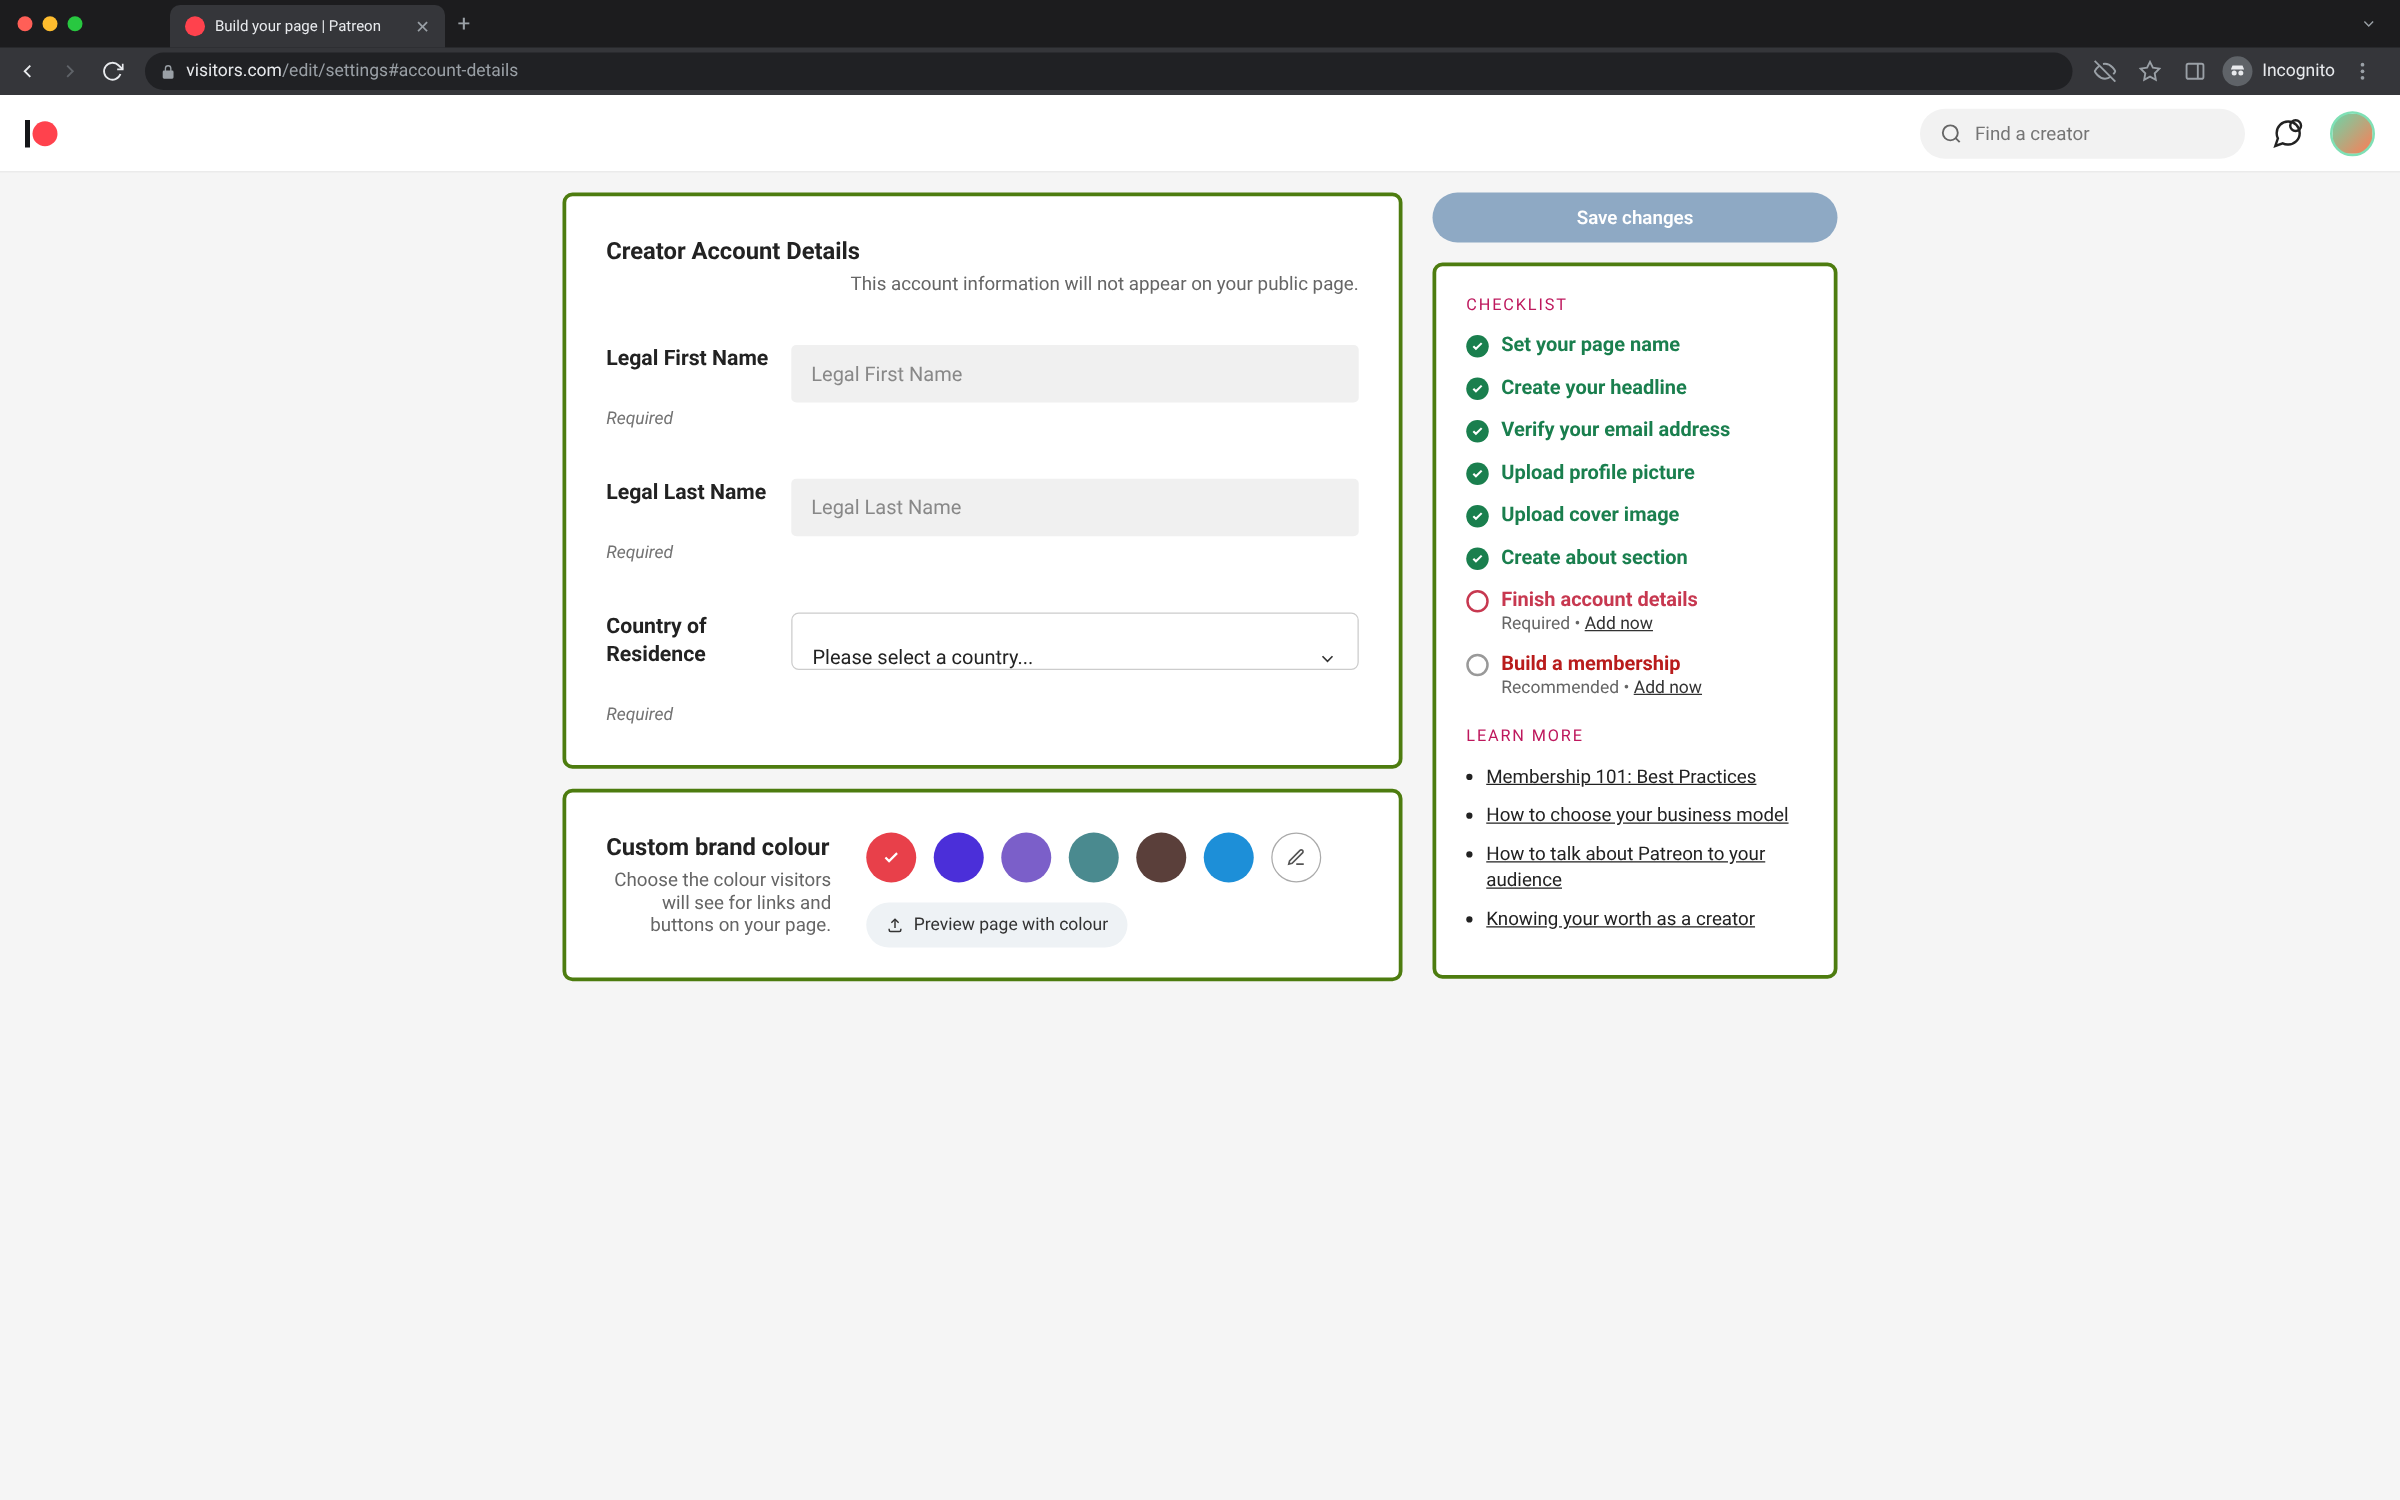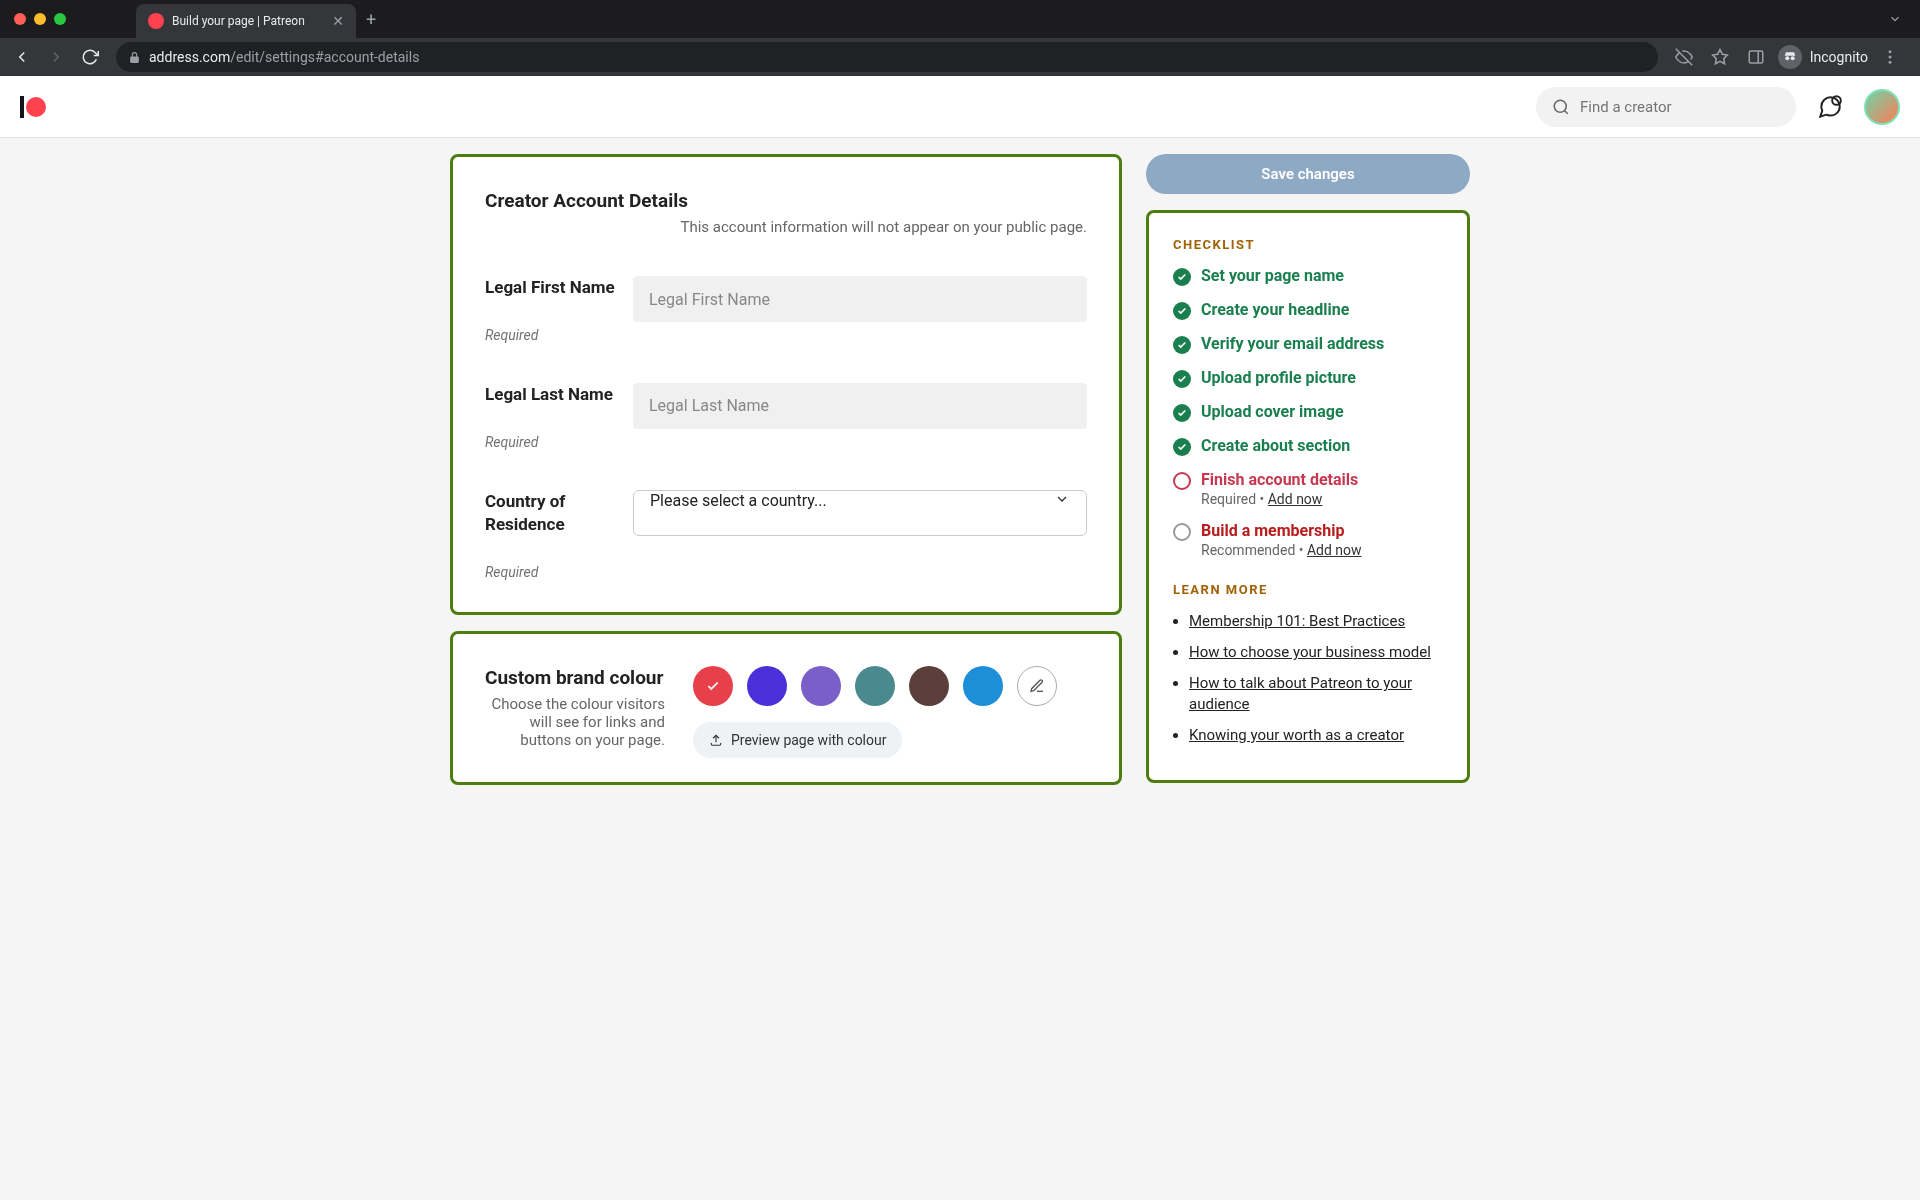--- a/index.html
+++ b/index.html
@@ -51,36 +51,36 @@
 .card-title { font-size: 19px; font-weight: 700; color: #222; margin-bottom: 6px; }
 .card-sub { font-size: 15px; color: #666; text-align: right; }
 
 .form-row { display: flex; margin-top: 40px; }
 .form-label-col { width: 148px; padding-right: 16px; }
 .form-label { font-size: 17px; font-weight: 700; color: #222; line-height: 1.35; }
 .form-req { font-size: 14px; color: #737373; margin-top: 28px; font-style: italic; }
 .form-input-col { flex: 1; }
 .text-input { width: 100%; height: 46px; background: #f0f0f0; border: none; border-radius: 4px; padding: 0 16px; font-size: 16px; color: #333; outline: none; }
 .text-input::placeholder { color: #888; }
-.select-box { width: 100%; height: 46px; border: 1px solid #ccc; border-radius: 6px; display: flex; align-items: flex-start; justify-content: space-between; padding: 0 16px; font-size: 16px; color: #222; cursor: pointer; }
+.select-box { width: 100%; height: 46px; border: 1px solid #ccc; border-radius: 6px; display: flex; align-items: flex-end; justify-content: space-between; padding: 0 16px; font-size: 16px; color: #222; cursor: pointer; }
 
 
 .brand-row { display: flex; gap: 28px; }
 .brand-text { width: 180px; }
 .brand-swatches { display: flex; gap: 14px; flex-wrap: wrap; }
 .swatch { width: 40px; height: 40px; border-radius: 50%; cursor: pointer; display: flex; align-items: center; justify-content: center; color: #fff; }
 .swatch.custom { border: 1px solid #aaa; color: #555; background: #fff; }
 .preview-btn { margin-top: 16px; height: 36px; padding: 0 16px; border: none; background: #eef2f5; border-radius: 18px; display: inline-flex; align-items: center; gap: 8px; font-size: 14px; color: #333; cursor: pointer; }
 
 
 .save-btn { width: 100%; height: 40px; border: none; border-radius: 20px; background: #8ea9c4; color: #fff; font-size: 15px; font-weight: 600; cursor: pointer; }
 
 
 .checklist-card { padding: 24px; }
-.section-heading { font-size: 13px; font-weight: 700; letter-spacing: 1.5px; color: #a16207; margin-bottom: 14px; }
+.section-heading { font-size: 13px; font-weight: 400; letter-spacing: 1.5px; color: #be185d; margin-bottom: 14px; }
 .check-item { display: flex; align-items: flex-start; gap: 10px; margin-bottom: 14px; }
 .check-circle { width: 18px; height: 18px; border-radius: 50%; flex-shrink: 0; margin-top: 2px; display: flex; align-items: center; justify-content: center; }
 .check-done { background: #1a7f4e; color: #fff; font-size: 10px; }
 .check-todo { border: 2px solid #999; }
 .check-todo.required { border-color: #c73850; }
 .check-label { font-size: 16px; color: #1a7f4e; font-weight: bold; }
 .check-label.required { color: #c73850; }
 .check-label.neutral { color: #b91c1c; }
 .check-sub { font-size: 14px; color: #666; margin-top: 2px; }
 .check-sub a { color: #333; text-decoration: underline; }
@@ -131,21 +131,21 @@
           <path d="M20.49 15a9 9 0 1 1-2.12-9.36L23 10"></path>
         </svg>
     </div>
     <div class="addr-bar">
       <span class="lock">
         <svg width="13" height="13" viewBox="0 0 24 24" fill="#9aa0a6">
             <path d="M12 2a5 5 0 0 0-5 5v3H6a2 2 0 0 0-2 2v8a2 2 0 0 0 2 2h12a2 2 0 0 0 2-2v-8a2 2 0 0 0-2-2h-1V7a5 5 0 0 0-5-5zm-3 5a3 3 0 1 1 6 0v3H9V7z"></path>
           </svg>
       </span>
       <span class="url-text">
-        <span class="domain">address.com</span><span>/edit/settings#account-details</span>
+        <span class="domain">visitors.com</span><span>/edit/settings#account-details</span>
       </span>
     </div>
     <div class="right-icons">
       <div class="nav-icon">
         <svg width="18" height="18" viewBox="0 0 24 24" fill="none" stroke="#9aa0a6" stroke-width="2">
             <path d="M17.94 17.94A10.07 10.07 0 0 1 12 20c-7 0-11-8-11-8a18.45 18.45 0 0 1 5.06-5.94M9.9 4.24A9.12 9.12 0 0 1 12 4c7 0 11 8 11 8a18.5 18.5 0 0 1-2.16 3.19"></path>
             <line x1="1" y1="1" x2="23" y2="23"></line>
           </svg>
       </div>
       <div class="nav-icon">

